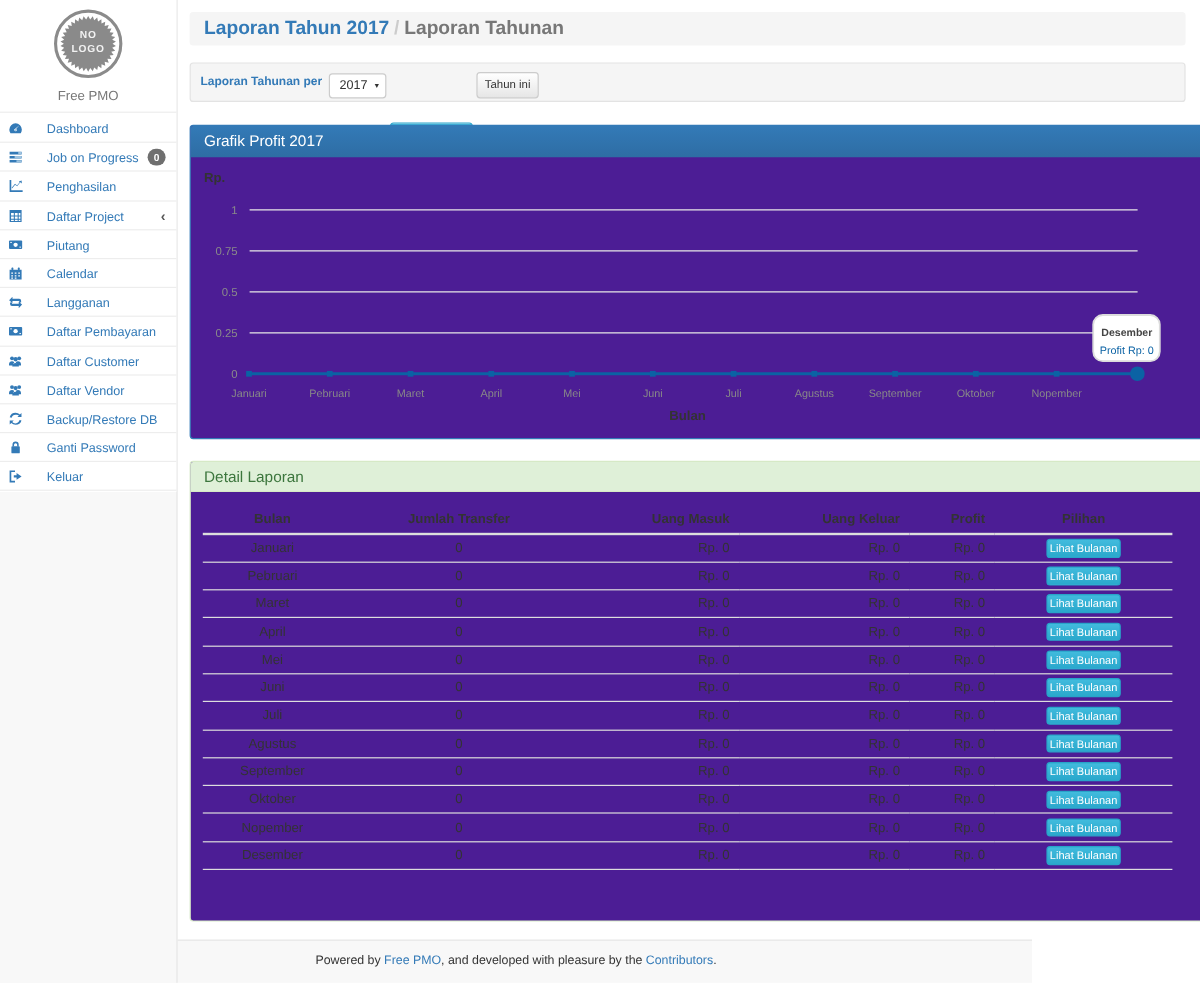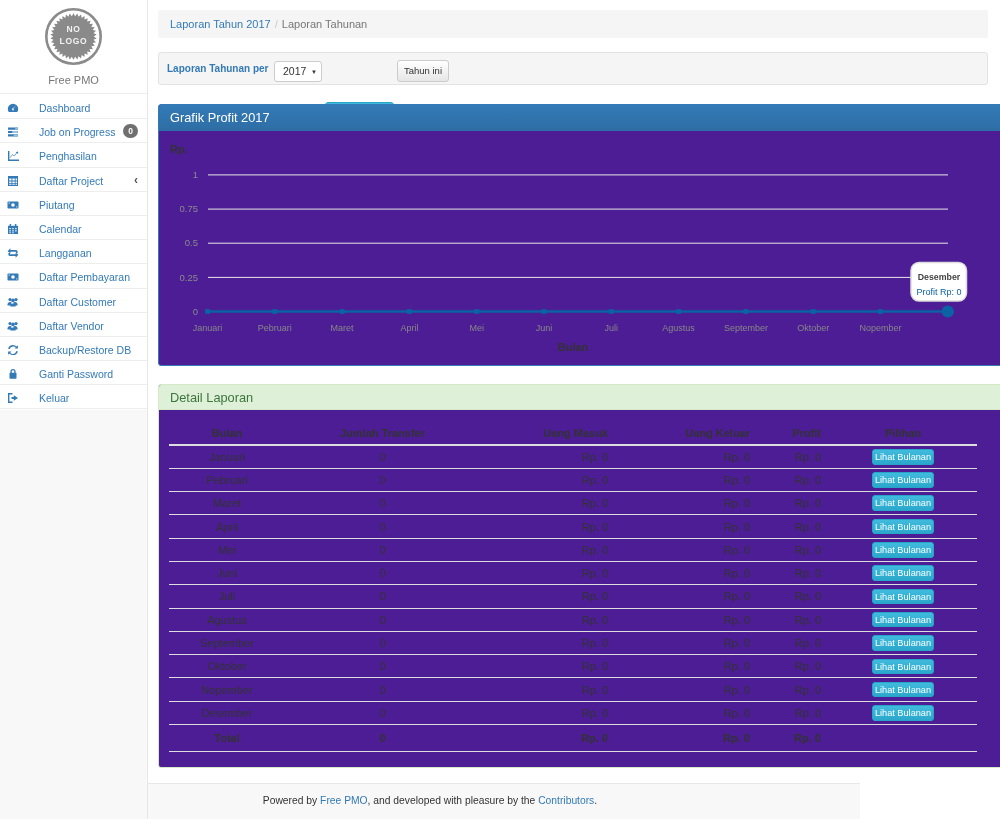--- a/index.html
+++ b/index.html
@@ -14,21 +14,21 @@
 .brand { position:absolute; left:0; top:0; width:147px; height:94px; border-bottom:1px solid #ededed; }
 .brandname { position:absolute; left:0; top:74px; width:147px; text-align:center; font-size:11px; color:#777; }
 ul.menu { list-style:none; position:absolute; top:95px; left:0; width:147px; }
 ul.menu li { position:relative; height:24.2px; line-height:24.2px; border-bottom:1px solid #ededed; padding-left:7px; white-space:nowrap; }
 ul.menu svg.mi { vertical-align:-2px; }
 ul.menu .mtext { color:#337ab7; font-size:10.5px; margin-left:20px; }
 .mbadge { position:absolute; right:9px; top:5px; width:15px; height:14px; background:#6f6f6f; border-radius:8px; color:#fff; font-size:8.5px; font-weight:bold; text-align:center; line-height:14px; }
 .mchev { position:absolute; right:9px; top:0; color:#555; font-size:12px; font-weight:bold; }
 
 
-.breadcrumb { position:absolute; left:158px; top:10px; width:830px; height:28px; background:#f5f5f5; border-radius:3px; font-size:11px; line-height:28px; padding-left:12px; color:#777; }
+.breadcrumb { position:absolute; left:158px; top:10px; width:830px; height:28px; background:#f5f5f5; border-radius:3px; font-size:16px; line-height:28px; padding-left:12px; color:#777;font-weight:bold; }
 .breadcrumb .sep { color:#ccc; padding:0 4px; }
 
 
 .toolbar { position:absolute; left:158px; top:52px; width:830px; height:33px; background:#f5f5f5; border:1px solid #e3e3e3; border-radius:3px; }
 .toolbar .lbl { position:absolute; left:8px; top:10px; font-size:10px; font-weight:bold; color:#337ab7; }
 .sel { position:absolute; left:115px; top:8px; width:48px; height:21px; background:#fff; border:1px solid #ccc; border-radius:3px; font-size:10.5px; color:#333; padding:3px 4px 0 8px; }
 .sel .arr { float:right; font-size:6px; color:#333; margin-top:4px; }
 .btn-info { position:absolute; display:inline-block; background:linear-gradient(#41bbdd,#2aa8cc); border:1px solid #28a4c9; border-radius:3px; color:#fff; font-size:9.5px; text-align:center;margin-top:42px; }
 .btn-def { position:absolute; display:inline-block; background:linear-gradient(#fff,#e6e6e6); border:1px solid #ccc; border-radius:3px; color:#333; font-size:9.5px; text-align:center; }
 
@@ -297,22 +297,14 @@
         <td class="c"><span class="btn-xs">Lihat Bulanan</span></td>
       </tr>
 <tr>
         <td class="c">Desember</td>
         <td class="c">0</td>
         <td class="r">Rp. 0</td>
         <td class="r">Rp. 0</td>
         <td class="r">Rp. 0</td>
         <td class="c"><span class="btn-xs">Lihat Bulanan</span></td>
       </tr>
-  <tr class="total">
-        <td class="c">Total</td>
-        <td class="c">0</td>
-        <td class="r">Rp. 0</td>
-        <td class="r">Rp. 0</td>
-        <td class="r">Rp. 0</td>
-        <td></td>
-      </tr>
 </tbody>
   </table>
 
 </body></html>

